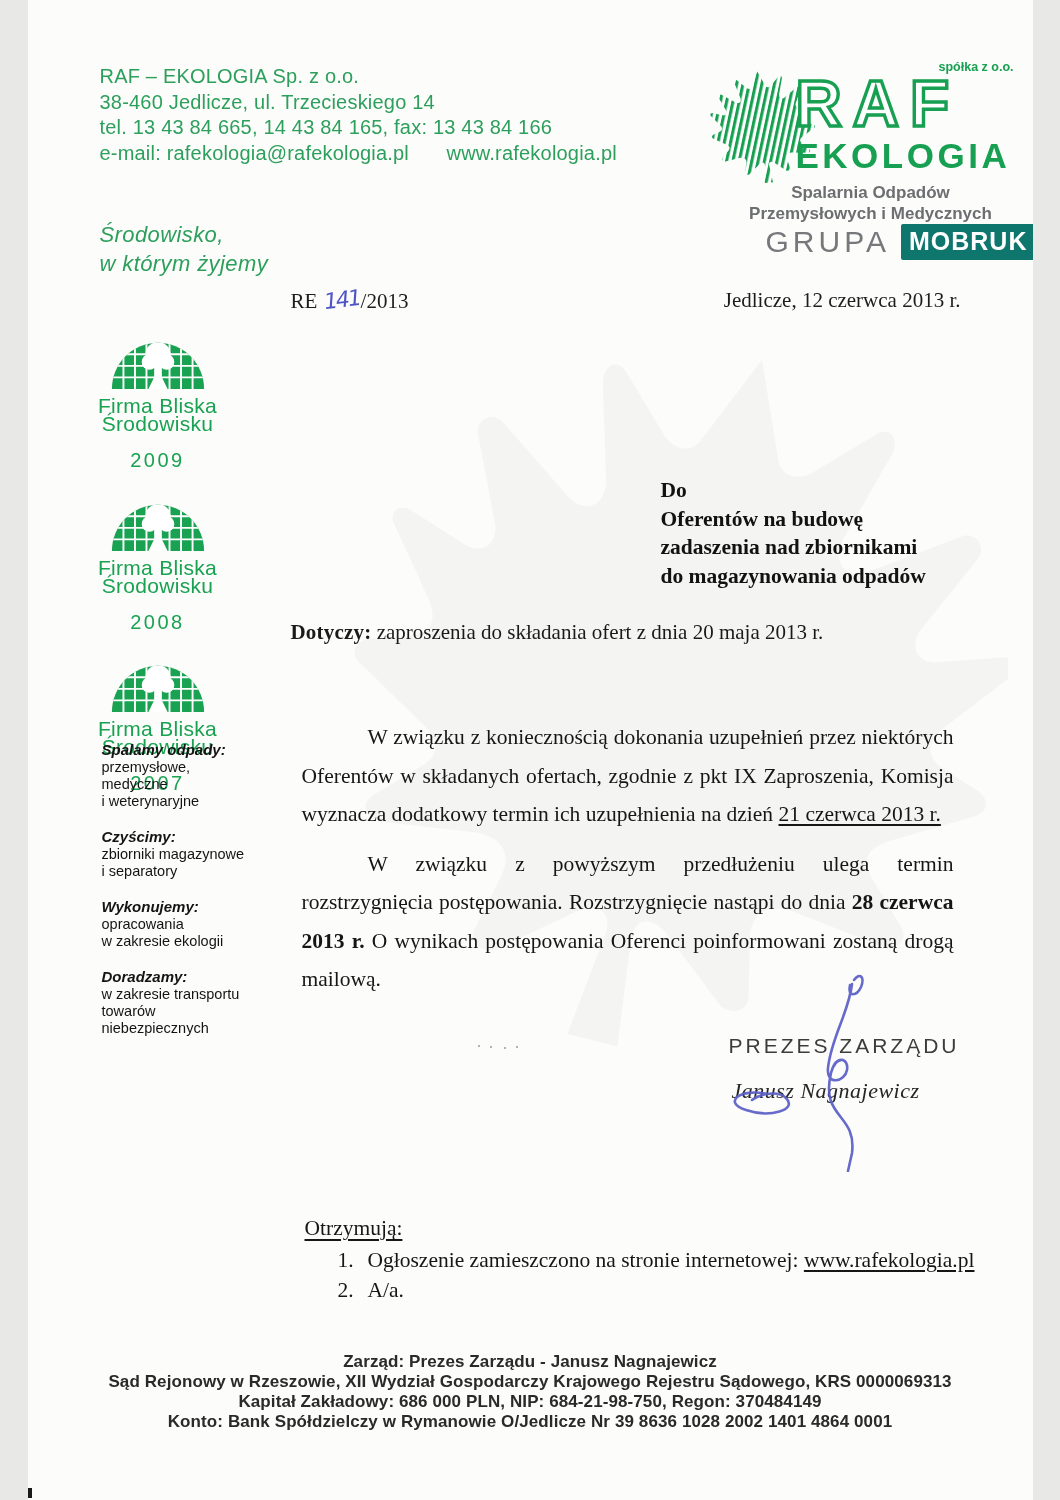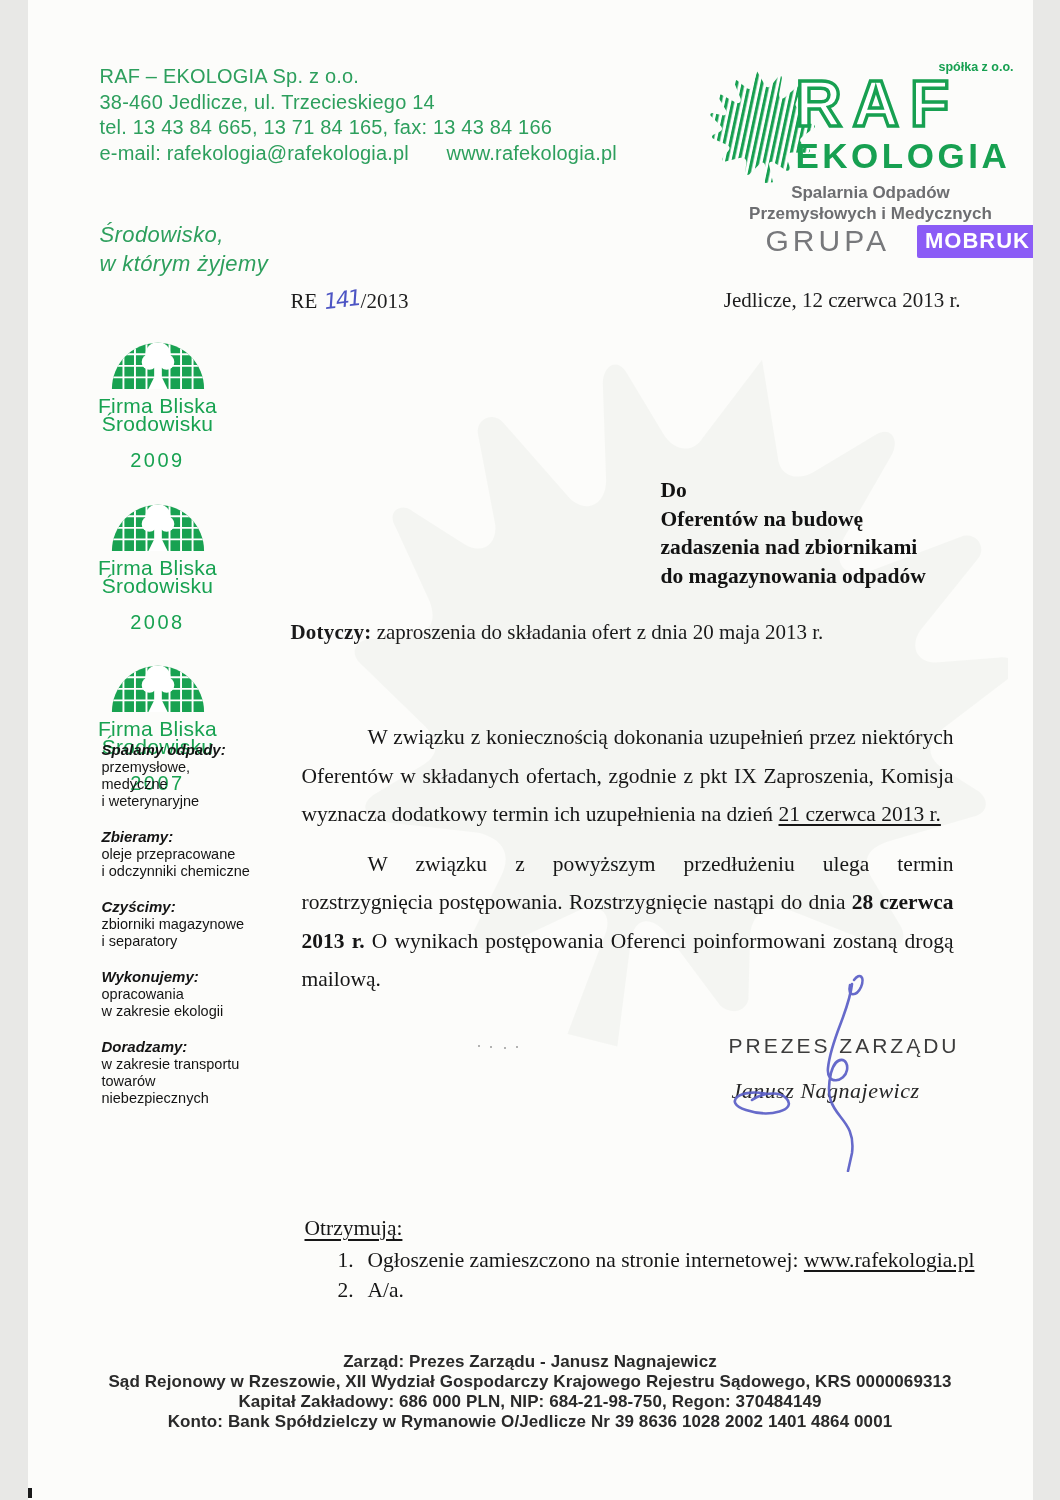--- a/index.html
+++ b/index.html
@@ -16,23 +16,23 @@
 
   
   .logo{left:682px;top:56px;width:310px;height:205px;}
   .logo .spolka{position:absolute;right:6px;top:4px;font-size:12.5px;font-weight:bold;color:#17a051;}
   .logo .leaf{position:absolute;left:0;top:12px;}
   .logo .raf{position:absolute;left:86px;top:16px;font-size:64px;font-weight:bold;line-height:1;
     letter-spacing:11px;color:#ffffff;-webkit-text-stroke:3.4px #17a051;}
   .logo .eko{position:absolute;left:86px;top:80px;font-size:35px;font-weight:bold;letter-spacing:3.5px;color:#17a051;}
   .logo .subs{position:absolute;left:28px;top:126px;width:266px;text-align:center;color:#6d6e71;
     font-weight:bold;font-size:17px;line-height:21px;}
-  .logo .grupa-row{position:absolute;left:56px;top:168px;display:flex;align-items:center;gap:27px;justify-content:flex-end;}
+  .logo .grupa-row{position:absolute;left:56px;top:168px;display:flex;align-items:center;gap:11px;justify-content:flex-end;}
   .logo .grupa{font-size:30px;color:#77787b;letter-spacing:4px;}
-  .logo .mobruk{background:#8b5cf6;color:#fff;font-weight:bold;font-size:22px;letter-spacing:1px;
+  .logo .mobruk{background:#0f766e;color:#fff;font-weight:bold;font-size:25px;letter-spacing:1px;
     padding:3px 8px 4px 8px;border-radius:2px;}
 
   
   .refrow{left:263px;top:288px;width:670px;display:flex;justify-content:space-between;
     font-family:"Liberation Serif",serif;font-size:21px;color:#1d1d1d;}
   .hand{display:inline-block;font-family:"DejaVu Sans",sans-serif;font-style:italic;color:#4d55c4;
     font-size:22px;letter-spacing:-2px;transform:rotate(-7deg) translateY(-1px);padding:0 1px;}
 
   
   .badges{left:70px;top:333px;width:120px;text-align:center;}
@@ -84,21 +84,21 @@
 
 <div class="page">
 
   <svg class="watermark" width="660" height="740" viewBox="0 0 100 115">
     <path fill="#72866f" transform="rotate(14 50 57)" d="M50 3 L56 17 C57 20 60 20 62 18 L70 10 C72 8 74 10 73 13 L69 27 C68 31 71 33 74 31 L87 22 C89 21 91 23 90 25 L84 38 C83 41 85 43 88 42 L97 39 C99 38 101 40 99 42 L91 52 C89 55 90 57 93 58 L99 60 C101 61 101 63 99 64 L87 71 C84 73 84 75 86 77 L92 83 C94 85 93 87 90 87 L75 85 C71 85 69 87 70 91 L72 100 C72 102 70 103 68 102 L57 93 C54 91 52 92 52 95 L54 112 L46 112 L48 95 C48 92 46 91 43 93 L32 102 C30 103 28 102 28 100 L30 91 C31 87 29 85 25 85 L10 87 C7 87 6 85 8 83 L14 77 C16 75 16 73 13 71 L1 64 C-1 63 -1 61 1 60 L7 58 C10 57 11 55 9 52 L1 42 C-1 40 1 38 3 39 L12 42 C15 43 17 41 16 38 L10 25 C9 23 11 21 13 22 L26 31 C29 33 32 31 31 27 L27 13 C26 10 28 8 30 10 L38 18 C40 20 43 20 44 17 Z"></path>
   </svg>
 
   <div class="layer company">
     <div>RAF – EKOLOGIA Sp. z o.o.</div>
     <div>38-460 Jedlicze, ul. Trzecieskiego 14</div>
-    <div>tel. 13 43 84 665, 13 71 84 165, fax: 13 43 84 166</div>
+    <div>tel. 13 43 84 665, 14 43 84 165, fax: 13 43 84 166</div>
     <div>
       <span>e-mail: rafekologia@rafekologia.pl</span>
       <span style="display:inline-block;width:26px;"></span>
       <span>www.rafekologia.pl</span>
     </div>
   </div>
 
   <div class="layer motto">
     <div>Środowisko,</div>
     <div>w którym żyjemy</div>
@@ -232,25 +232,20 @@
   </div>
 
   <div class="layer services">
     <div class="svc">
       <div class="stitle">Spalamy odpady:</div>
       <div class="sline">przemysłowe,</div>
       <div class="sline">medyczne</div>
       <div class="sline">i weterynaryjne</div>
     </div>
     <div class="svc">
-      <div class="stitle">Zbieramy:</div>
-      <div class="sline">oleje przepracowane</div>
-      <div class="sline">i odczynniki chemiczne</div>
-    </div>
-    <div class="svc">
       <div class="stitle">Czyścimy:</div>
       <div class="sline">zbiorniki magazynowe</div>
       <div class="sline">i separatory</div>
     </div>
     <div class="svc">
       <div class="stitle">Wykonujemy:</div>
       <div class="sline">opracowania</div>
       <div class="sline">w zakresie ekologii</div>
     </div>
     <div class="svc">

